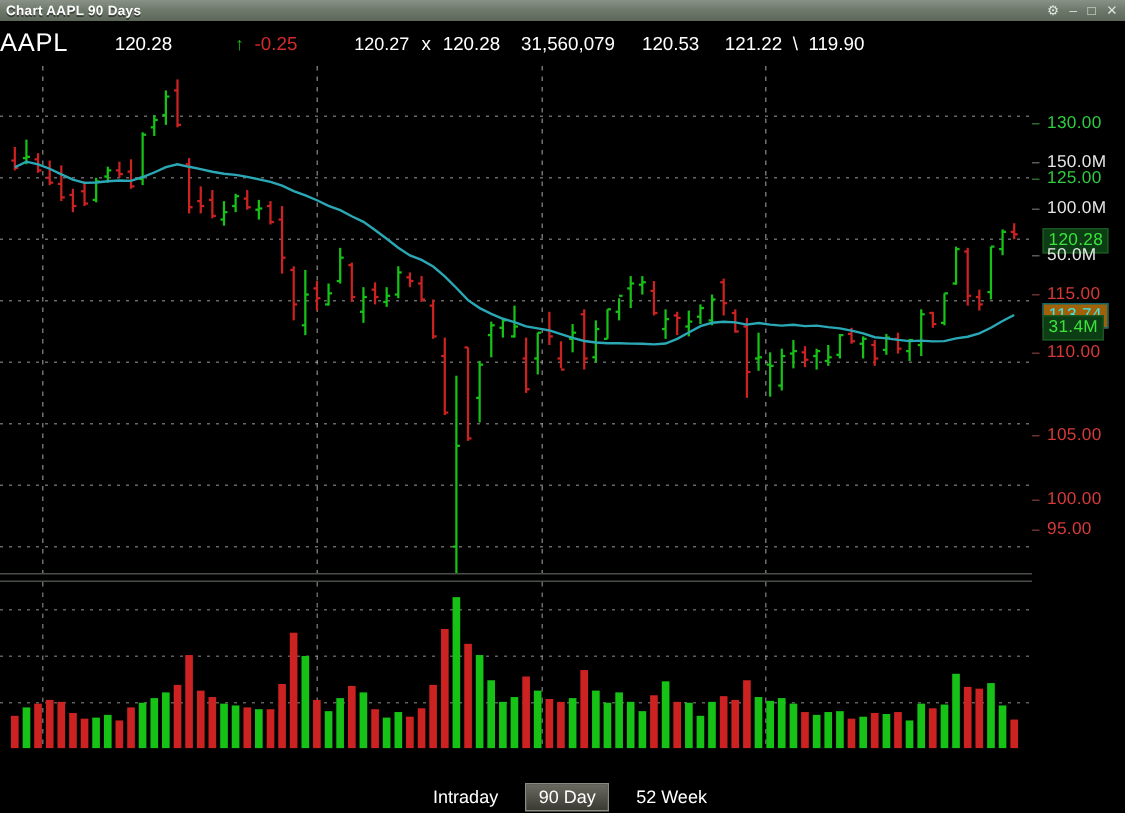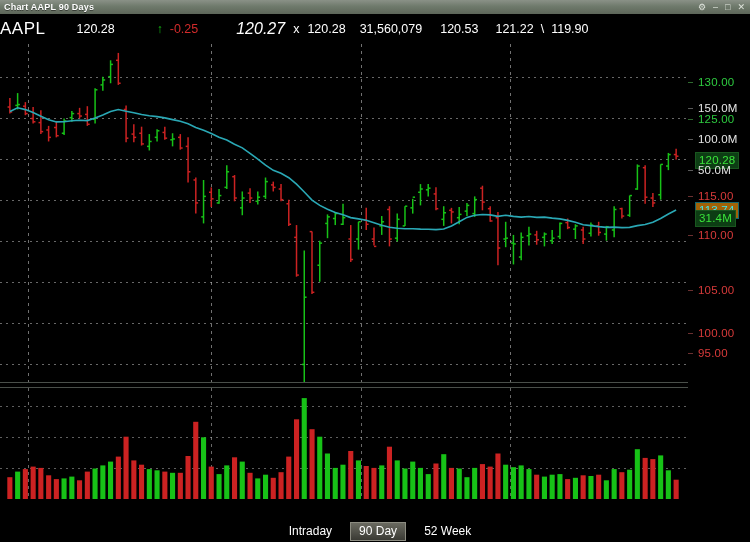--- a/index.html
+++ b/index.html
@@ -24,21 +24,21 @@
   
   #quote{
     position:absolute;left:0;top:14px;width:750px;height:30px;
     background:#000;display:flex;align-items:center;
     font-size:13px;color:#ffffff;white-space:nowrap;
   }
   #quote .sym{font-size:17px;color:#ffffff;letter-spacing:.5px;}
   #quote .last{padding-left:31px;font-size:12.5px;}
   #quote .arrow{padding-left:42px;color:#14c214;font-size:12px;line-height:12px;}
   #quote .chg{padding-left:7px;color:#d22b2b;font-size:12.5px;}
-  #quote .bidask{padding-left:38px;font-size:16px;font-style:italic;}
+  #quote .bidask{padding-left:38px;font-size:12px;}
   #quote .vol{padding-left:14px;font-size:12.5px;}
   #quote .open{padding-left:18px;font-size:12.5px;}
   #quote .range{padding-left:17px;font-size:12.5px;}
 
   
   #plot{position:absolute;left:0;top:44px;width:750px;height:456px;background:#000;}
   #pricepane{position:absolute;left:0;top:0;width:688px;height:338px;overflow:hidden;}
   #volpane{position:absolute;left:0;top:344px;width:688px;height:111px;overflow:hidden;}
 
   .divider{position:absolute;left:0;width:688px;height:1px;background:#4a4f4a;}

